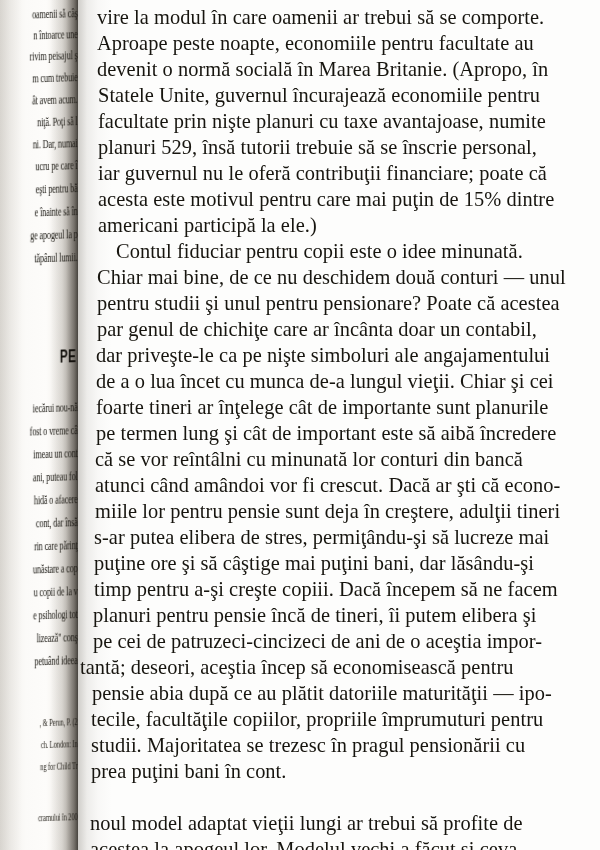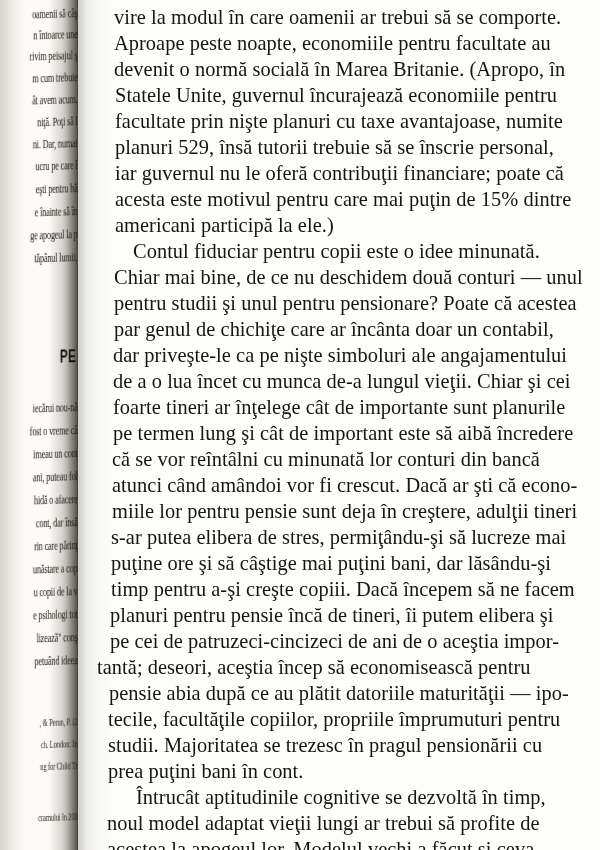--- a/index.html
+++ b/index.html
@@ -113,21 +113,20 @@
   }
   .line {
     position: absolute;
     white-space: nowrap;
     color: #17150f;
     font-size: 20.4px;
     line-height: 22px;
     letter-spacing: 0.05px;
     font-family: "Liberation Serif", "DejaVu Serif", serif;
     text-rendering: optimizeLegibility;
-    margin-left: 17px;
   }
   .indent {  }
 </style>
 </head>
 <body>
 
 <div id="page">
 
   <div id="left-page">
     <div id="left-page-inner">
@@ -196,19 +195,18 @@
     <div class="line" style="left:94px;  top:552px">puţine ore şi să câştige mai puţini bani, dar lăsându-şi</div>
     <div class="line" style="left:94px;  top:578px">timp pentru a-şi creşte copiii. Dacă începem să ne facem</div>
     <div class="line" style="left:93px;  top:604px">planuri pentru pensie încă de tineri, îi putem elibera şi</div>
     <div class="line" style="left:93px;  top:630px">pe cei de patruzeci-cincizeci de ani de o aceştia impor-</div>
     <div class="line" style="left:80px;  top:656px">tantă; deseori, aceştia încep să economisească pentru</div>
     <div class="line" style="left:92px;  top:682px">pensie abia după ce au plătit datoriile maturităţii — ipo-</div>
     <div class="line" style="left:91px;  top:708px">tecile, facultăţile copiilor, propriile împrumuturi pentru</div>
     <div class="line" style="left:91px;  top:734px">studii. Majoritatea se trezesc în pragul pensionării cu</div>
     <div class="line" style="left:91px;  top:760px">prea puţini bani în cont.</div>
 
-    <div class="line indent" style="left:119px; top:786px">Întrucât aptitudinile cognitive se dezvoltă în timp,</div>
     <div class="line" style="left:90px;  top:812px">noul model adaptat vieţii lungi ar trebui să profite de</div>
     <div class="line" style="left:90px;  top:838px">acestea la apogeul lor. Modelul vechi a făcut şi ceva</div>
 
   </div>
 
 </div>
 
 </body></html>

